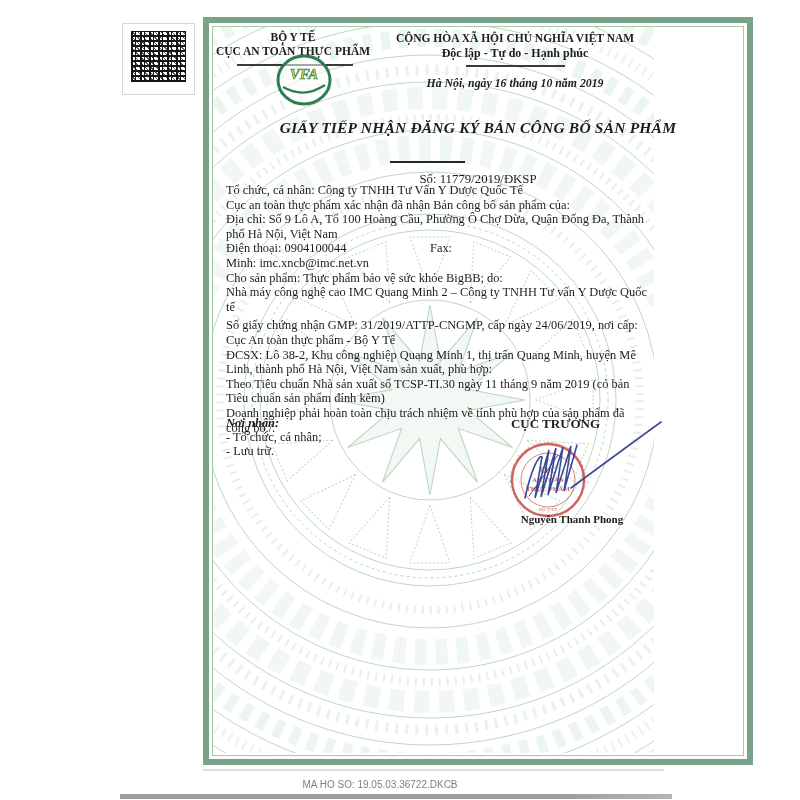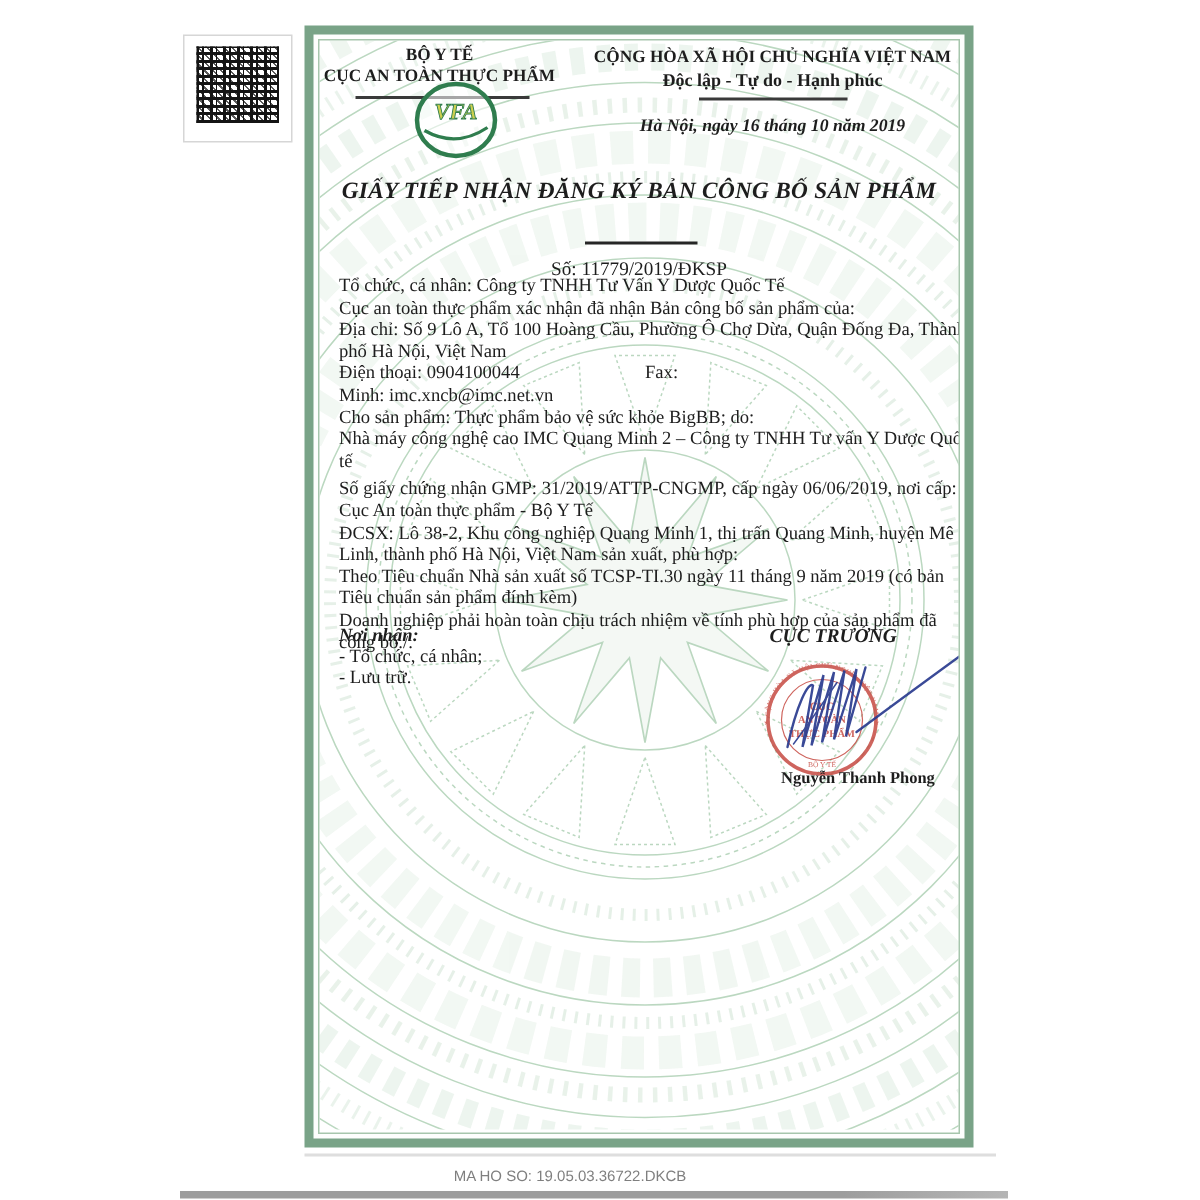--- a/index.html
+++ b/index.html
@@ -9,21 +9,21 @@
 
   
   .barcode-card{left:122px;top:23px;width:71px;height:70px;background:#fff;border:1px solid #d6d6d6;}
   .barcode-pattern{position:absolute;left:8px;top:7px;width:55px;height:51px;
     background-image:
       repeating-linear-gradient(90deg,#141414 0 2px,transparent 2px 4px,#141414 4px 5px,transparent 5px 9px),
       repeating-linear-gradient(0deg,#141414 0 2px,transparent 2px 5px,#141414 5px 7px,transparent 7px 10px),
       repeating-linear-gradient(45deg,rgba(20,20,20,.7) 0 1px,transparent 1px 4px);}
 
   
-  .cert{left:203px;top:17px;width:446px;height:748px;box-sizing:border-box;
+  .cert{left:203px;top:17px;width:550px;height:748px;box-sizing:border-box;
         border:6px solid #79a387;background:#fdfefd;}
   .cert-inner{position:absolute;inset:3px;border:1px solid #a7c6ad;overflow:hidden;background:#ffffff;}
   .watermark{position:absolute;left:0;top:0;width:441px;height:726px;opacity:.78;}
 
   
   .hdr-left{left:-4px;top:3px;width:168px;text-align:center;font-weight:bold;font-size:11.5px;line-height:14px;}
   .hdr-rule-left{left:24px;top:37px;width:116px;height:1.5px;background:#3a3a3a;}
   .vfa-logo{left:62px;top:26px;width:58px;height:56px;}
   .hdr-right{left:176px;top:5px;width:252px;text-align:center;font-weight:bold;}
   .nat1{font-size:11.5px;line-height:13px;}
@@ -38,21 +38,21 @@
 
   
   .body-text{left:13px;top:156px;width:424px;font-size:12.4px;line-height:14.6px;}
   .body-text p{margin:0;}
   .body-text p.gap{margin-top:4px;}
   .phone-label{display:inline-block;width:204px;}
 
   
   .recipients{left:13px;top:389px;font-size:12.4px;line-height:14.2px;}
   .recipients-heading{font-weight:bold;font-style:italic;}
-  .signer-title{left:255px;top:389px;width:175px;text-align:center;font-weight:bold;font-size:13px;font-style:italic;}
+  .signer-title{left:255px;top:389px;width:175px;text-align:center;font-weight:bold;font-size:13px;}
   .stamp{left:285px;top:403px;width:100px;height:100px;opacity:.85;}
   .signature{left:298px;top:383px;width:158px;height:108px;}
   .signer-name{left:264px;top:486px;width:190px;text-align:center;font-weight:bold;font-size:11px;}
 
   
   .cert-shadow{left:203px;top:769px;width:461px;height:1.5px;background:#dedede;}
   .file-code{left:230px;top:779px;width:300px;text-align:center;
              font-family:"Liberation Sans","DejaVu Sans",sans-serif;font-size:10px;color:#7f7f7f;}
   .bottom-bar{left:120px;top:794px;width:552px;height:5px;background:linear-gradient(90deg,#9d9d9d 0 80%,#b5b5b5);}
 
@@ -139,21 +139,21 @@
       <div class="abs number-rule"></div>
 
       <div class="abs body-text">
         <p>Tổ chức, cá nhân: Công ty TNHH Tư Vấn Y Dược Quốc Tế</p>
         <p>Cục an toàn thực phẩm xác nhận đã nhận Bản công bố sản phẩm của:</p>
         <p>Địa chỉ: Số 9 Lô A, Tổ 100 Hoàng Cầu, Phường Ô Chợ Dừa, Quận Đống Đa, Thành phố Hà Nội, Việt Nam</p>
         <p><span class="phone-label">Điện thoại: 0904100044</span><span>Fax:</span></p>
         <p>Minh: imc.xncb@imc.net.vn</p>
         <p>Cho sản phẩm: Thực phẩm bảo vệ sức khỏe BigBB; do:</p>
         <p>Nhà máy công nghệ cao IMC Quang Minh 2 – Công ty TNHH Tư vấn Y Dược Quốc tế</p>
-        <p class="gap">Số giấy chứng nhận GMP: 31/2019/ATTP-CNGMP, cấp ngày 06/06/2019, nơi cấp: Cục An toàn thực phẩm - Bộ Y Tế</p>
+        <p class="gap">Số giấy chứng nhận GMP: 31/2019/ATTP-CNGMP, cấp ngày 24/06/2019, nơi cấp: Cục An toàn thực phẩm - Bộ Y Tế</p>
         <p>ĐCSX: Lô 38-2, Khu công nghiệp Quang Minh 1, thị trấn Quang Minh, huyện Mê Linh, thành phố Hà Nội, Việt Nam sản xuất, phù hợp:</p>
         <p>Theo Tiêu chuẩn Nhà sản xuất số TCSP-TI.30 ngày 11 tháng 9 năm 2019 (có bản Tiêu chuẩn sản phẩm đính kèm)</p>
         <p>Doanh nghiệp phải hoàn toàn chịu trách nhiệm về tính phù hợp của sản phẩm đã công bố./.</p>
       </div>
 
       <div class="abs recipients">
         <div class="recipients-heading">Nơi nhận:</div>
         <div>- Tổ chức, cá nhân;</div>
         <div>- Lưu trữ.</div>
       </div>

